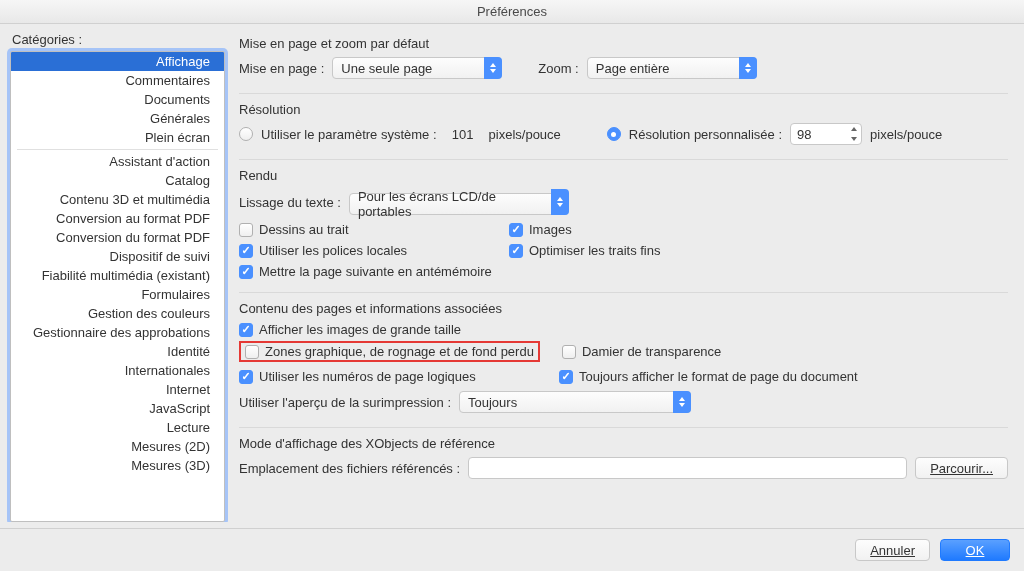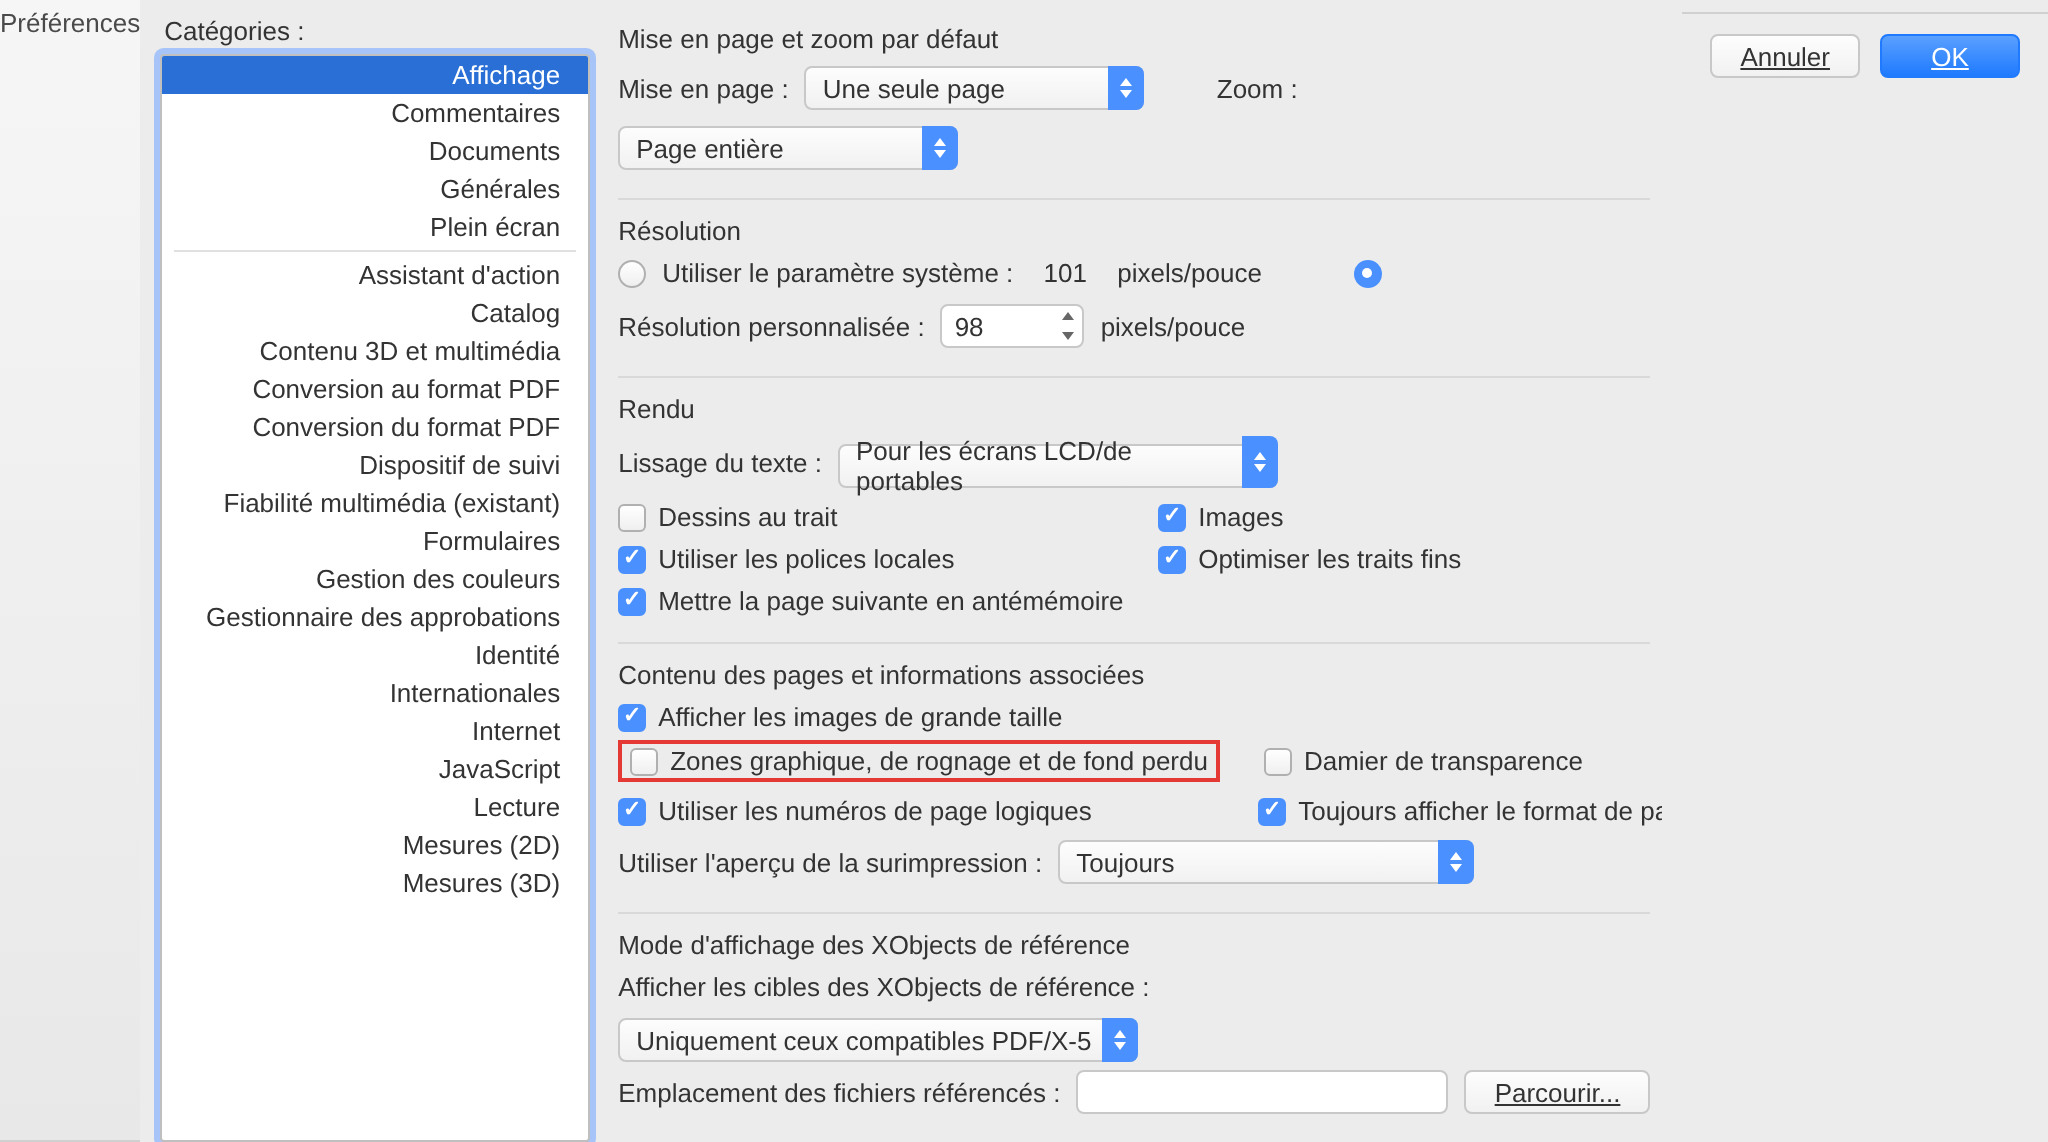--- a/index.html
+++ b/index.html
@@ -1,17 +1,17 @@
 <!DOCTYPE html>
 <html><head>
 <meta charset="utf-8">
 <style>
 * { margin: 0; padding: 0; box-sizing: border-box; font-family: -apple-system, BlinkMacSystemFont, "Helvetica Neue", sans-serif; }
 body { background: #ececec; width: 1024px; height: 571px; overflow: hidden; font-size: 13px; color: #333; }
-.window { width: 100%; height: 100%; display: flex; flex-direction: row; }
+.window { width: 100%; height: 100%; display: flex; flex-direction: column; }
 .titlebar { text-align: center; padding: 4px 0; font-size: 13px; color: #4a4a4a; background: linear-gradient(#f6f6f6, #e8e8e8); border-bottom: 1px solid #d0d0d0; }
 .content { flex: 1; display: flex; padding: 8px 10px 0 10px; gap: 14px; overflow: hidden; }
 .sidebar { width: 215px; display: flex; flex-direction: column; }
 .sidebar-label { font-size: 13px; color: #333; margin-bottom: 4px; padding-left: 2px; }
 .listbox { flex: 1; background: #fff; border: 1px solid #bfbfbf; border-radius: 2px; box-shadow: 0 0 0 3px rgba(120,170,255,0.6); overflow-y: auto; position: relative; }
 .listbox-inner { }
 .list-item { padding: 2px 14px; font-size: 13px; cursor: default; text-align: right; }
 .list-item.selected { background: #2a6fd6; color: #fff; }
 .list-sep { height: 1px; background: #e0e0e0; margin: 2px 6px; }
 .main { flex: 1; overflow-y: auto; padding-right: 6px; }
@@ -181,35 +181,28 @@
               <span class="label">Utiliser les numéros de page logiques</span>
             </div>
           <div class="check-row">
               <span class="checkbox checked"></span>
               <span class="label">Toujours afficher le format de page du document</span>
             </div>
         </div>
         <div class="row">
           <span class="label">Utiliser l'aperçu de la surimpression :</span>
           <span class="select-wrap">
-            <span class="select" style="width:208px">Toujours</span>
+            <span class="select" style="width:232px">Toujours</span>
             <span class="select-arrows"></span>
           </span>
         </div>
       </div>
 
       <div class="section" style="border-bottom:none">
         <div class="section-title">Mode d'affichage des XObjects de référence</div>
-        <div class="row">
-          <span class="label">Afficher les cibles des XObjects de référence :</span>
-          <span class="select-wrap">
-            <span class="select" style="width:260px">Uniquement ceux compatibles PDF/X-5</span>
-            <span class="select-arrows"></span>
-          </span>
-        </div>
         <div class="row">
           <span class="label">Emplacement des fichiers référencés :</span>
           <span class="text-input"></span>
           <span class="btn">Parcourir...</span>
         </div>
       </div>
 
     </div>
   </div>
 

